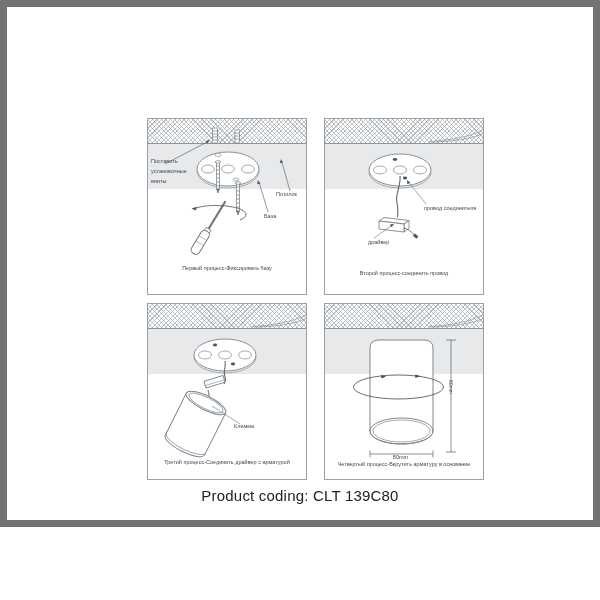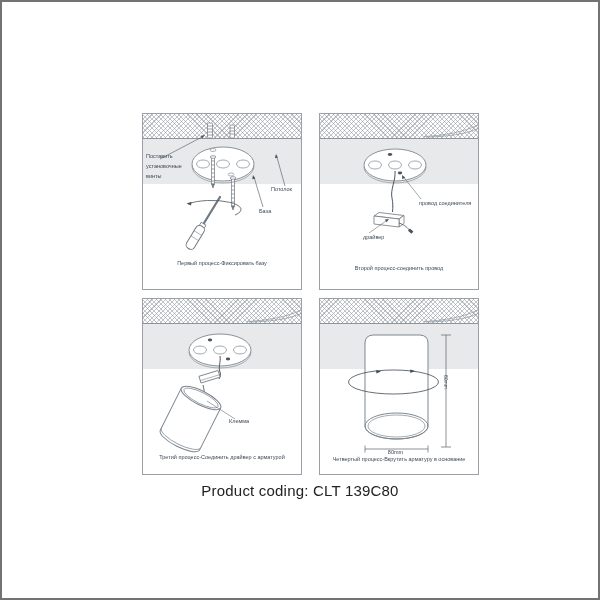--- a/index.html
+++ b/index.html
@@ -1,17 +1,17 @@
 <!DOCTYPE html>
 <html><head>
 <meta charset="utf-8">
 <style>
   html,body{margin:0;padding:0;background:#fff;}
-  .page{position:relative;width:600px;height:600px;background:#ffffff;
-        border:2px solid #737373;box-sizing:border-box;overflow:hidden;
+  .page{position:relative;width:600px;height:527px;background:#ffffff;
+        border:7px solid #737373;box-sizing:border-box;overflow:hidden;
         font-family:"Liberation Sans", sans-serif;}
   .panel{position:absolute;width:160px;height:177px;background:#fff;
          border:1px solid #9aa0a5;box-sizing:border-box;}
   .panel-1{left:140px;top:111px;}
   .panel-2{left:317px;top:111px;}
   .panel-3{left:140px;top:296px;}
   .panel-4{left:317px;top:296px;}
   .hatch{position:absolute;left:0;top:0;right:0;height:24px;
          border-bottom:1px solid #8d959b;
          background-image:

